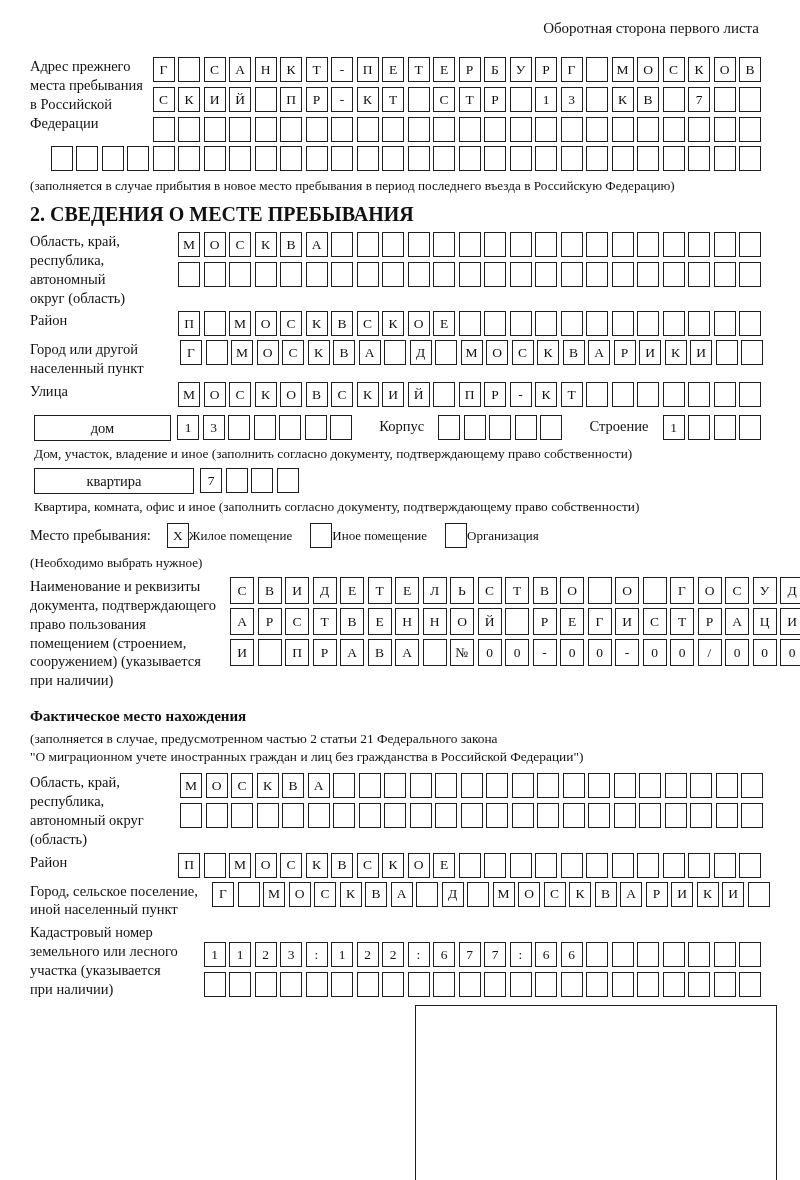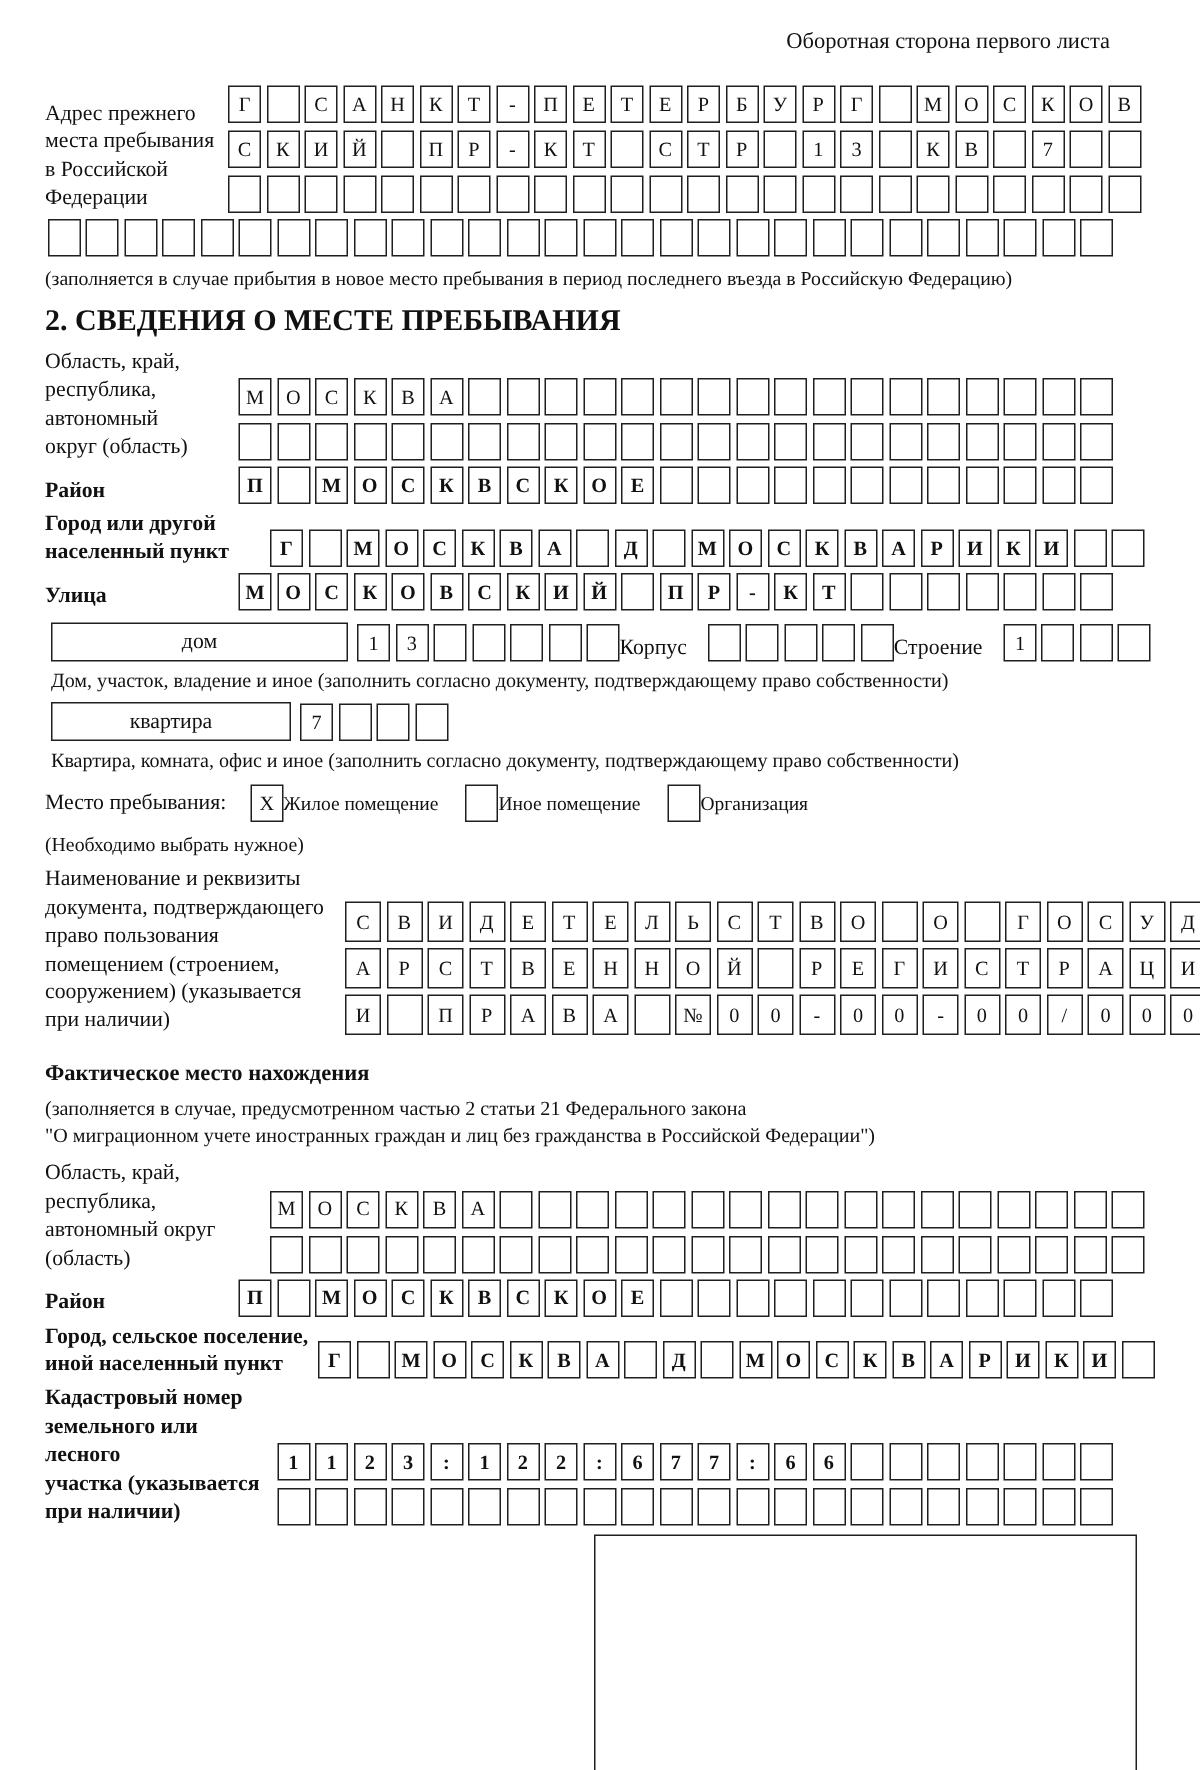--- a/index.html
+++ b/index.html
@@ -1,37 +1,37 @@
 <!DOCTYPE html>
 <html><head>
 <meta charset="utf-8">
 <style>
   *{box-sizing:border-box;}
   html,body{margin:0;padding:0;background:#fff;}
   body{width:800px;font-family:"Liberation Serif","DejaVu Serif",serif;color:#111;}
-  .page{width:800px;height:1180px;padding:6px 58px 0 30px;overflow:hidden;position:relative;}
+  .page{width:800px;height:1180px;padding:6px 39px 0 30px;overflow:hidden;position:relative;}
 
   .top-note{margin:14px 2px 20px 0;text-align:right;font-size:15px;}
 
-  .line{display:flex;align-items:flex-end;}
+  .line{display:flex;align-items:flex-start;}
   .label{font-size:14.5px;line-height:1.3;flex:none;}
   .rows{flex:1;display:flex;flex-direction:column;gap:5px;align-items:flex-end;}
   .cellrow{display:flex;gap:3.5px;justify-content:flex-end;margin-left:auto;flex:none;}
   .cell{flex:none;width:22px;height:25px;border:1.6px solid #1f1f1f;display:flex;
         align-items:center;justify-content:center;font-size:13.5px;background:#fff;}
   .cell.lg{width:24px;height:27px;}
 
   .center{text-align:left;}
   .note{font-size:13.2px;margin-top:7px;}
   .sec-title{font-weight:bold;font-size:20px;margin-top:9px;}
-  .mt4{margin-top:4px;font-weight:bold;} .mt6{margin-top:6px;} .mt8{margin-top:8px;}
+  .mt4{margin-top:4px;} .mt6{margin-top:6px;} .mt8{margin-top:8px;}
 
   .wbox{border:1.6px solid #1f1f1f;height:26px;display:flex;align-items:center;
         justify-content:center;font-size:14.5px;flex:none;}
-  .dombox{width:198px;margin-left:4px;}
+  .dombox{width:137px;margin-left:4px;}
   .kvbox{width:160px;margin-left:4px;}
   .inlabel{font-size:14.5px;margin:3px 8px 0 auto;flex:none;}
   .domline .cellrow{margin-left:6px;}
   .caption{font-size:13.4px;margin:5px 0 0 4px;}
 
   .mestoline{margin-top:8px;align-items:center;}
   .mestoline .label{margin-right:10px;}
   .opt{font-size:13px;margin:0 12px 0 0;}
   .mark{margin-left:6px;}
 

